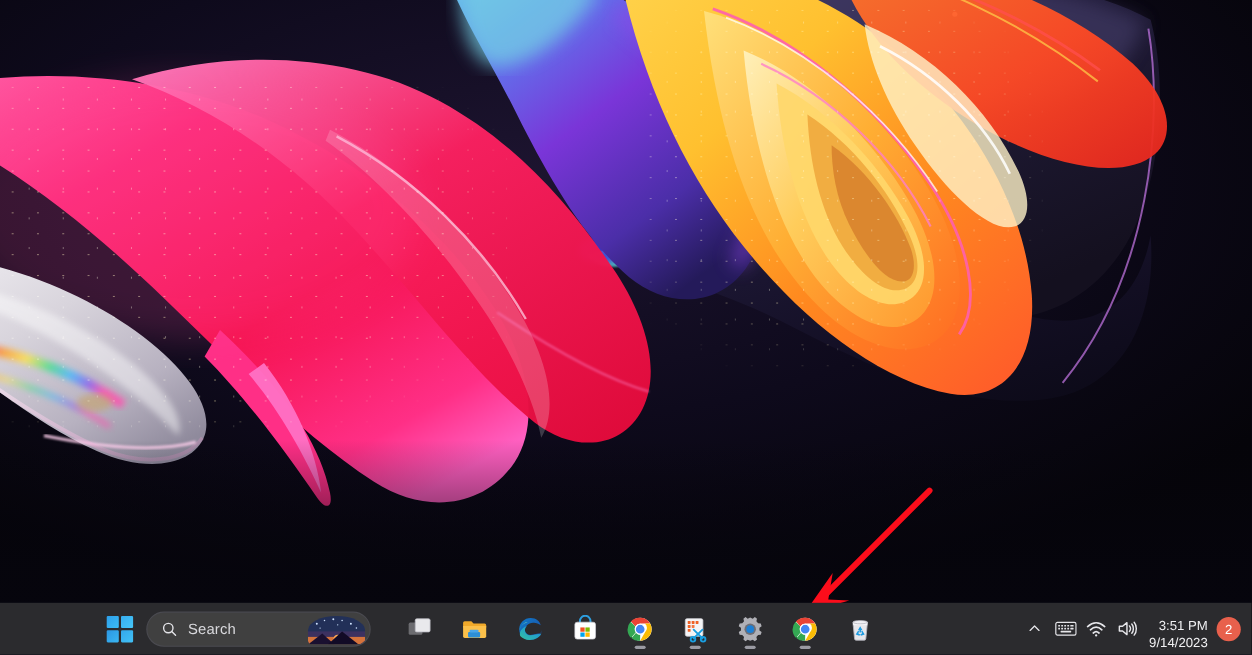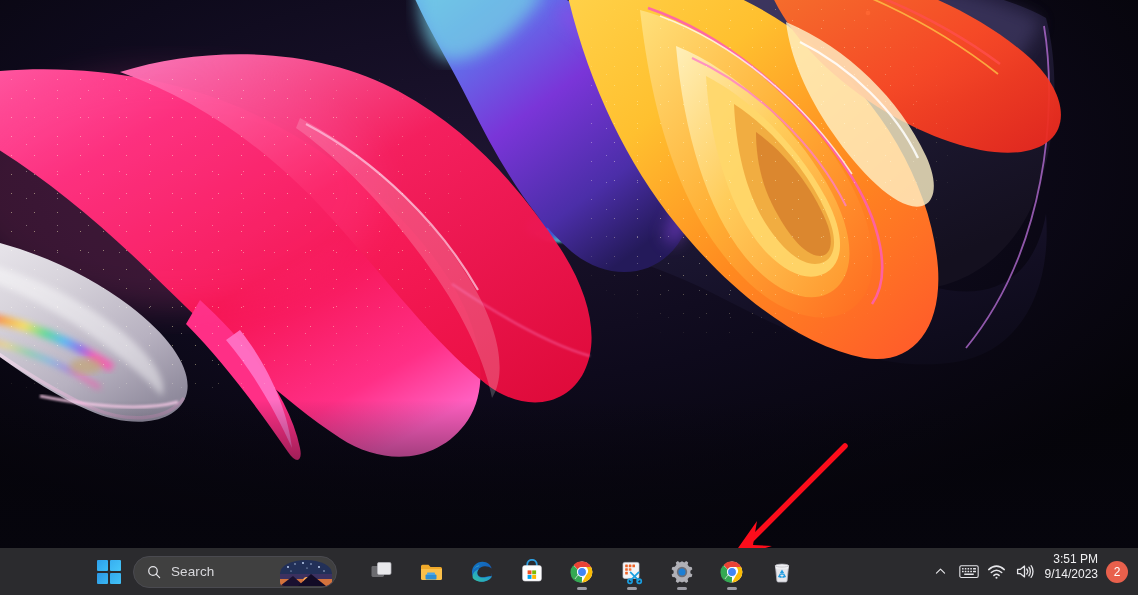--- a/index.html
+++ b/index.html
@@ -67,21 +67,21 @@
     content:""; position:absolute; bottom:3px; left:50%; transform:translateX(-50%);
     width:10px; height:3px; border-radius:2px; background:#9a9aa2;
   }
 
   .tray-icon {
     width:28px; height:36px; display:flex; align-items:center; justify-content:center;
     border-radius:4px; cursor:pointer;
   }
 
   .clock {
-    display:flex; flex-direction:column; align-items:flex-end; justify-content:flex-start;
+    display:flex; flex-direction:column; align-items:flex-end; justify-content:flex-end;
     color:#f0f0f2; font-size:12px; line-height:15px; padding:0 8px 0 6px; cursor:pointer;
     border-radius:4px; height:40px;
   }
 
   .notif-badge {
     width:22px; height:22px; border-radius:50%;
     background:#e8604c; color:#fff; font-size:12px;
     display:flex; align-items:center; justify-content:center; cursor:pointer;
     margin-right:4px;
   }

